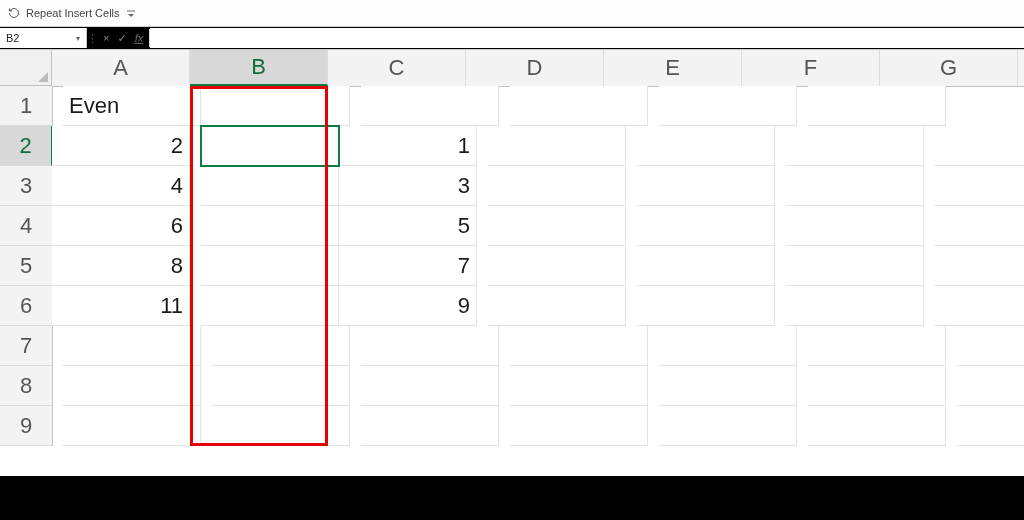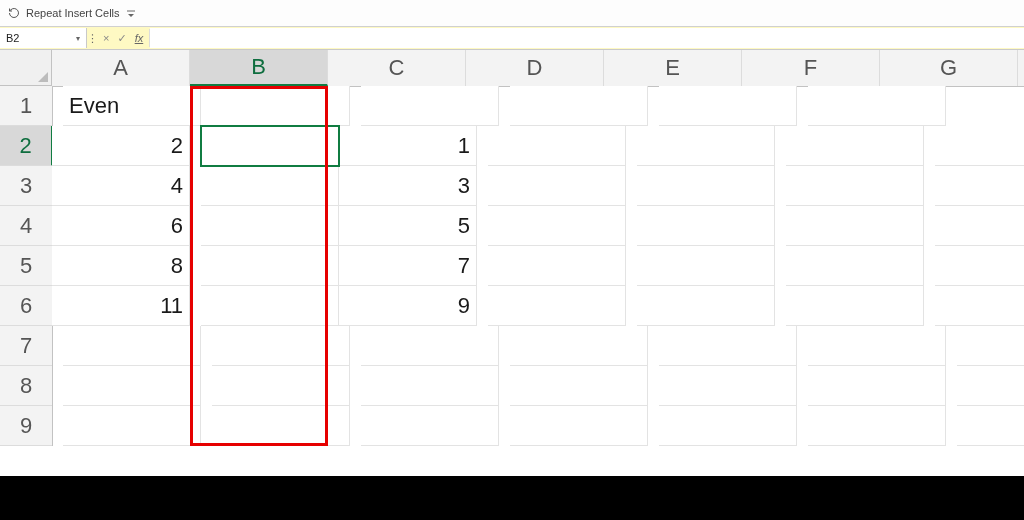--- a/index.html
+++ b/index.html
@@ -28,21 +28,21 @@
   .qat-undo-icon svg { display: block; }
   .qat-dropdown-icon { color: #666; display: inline-flex; align-items: center; }
 
   
   .fbar-row {
     display: flex;
     align-items: center;
     height: 22px;
     border-bottom: 1px solid #c9c9c9;
     font-size: 11px;
-    background: #fef9c3;
+    background: #000000;
   }
   .name-box {
     width: 74px;
     height: 20px;
     display: flex;
     align-items: center;
     padding: 0 6px;
     border-right: 1px solid #c9c9c9;
     font-size: 11px;
     background: #fff;

